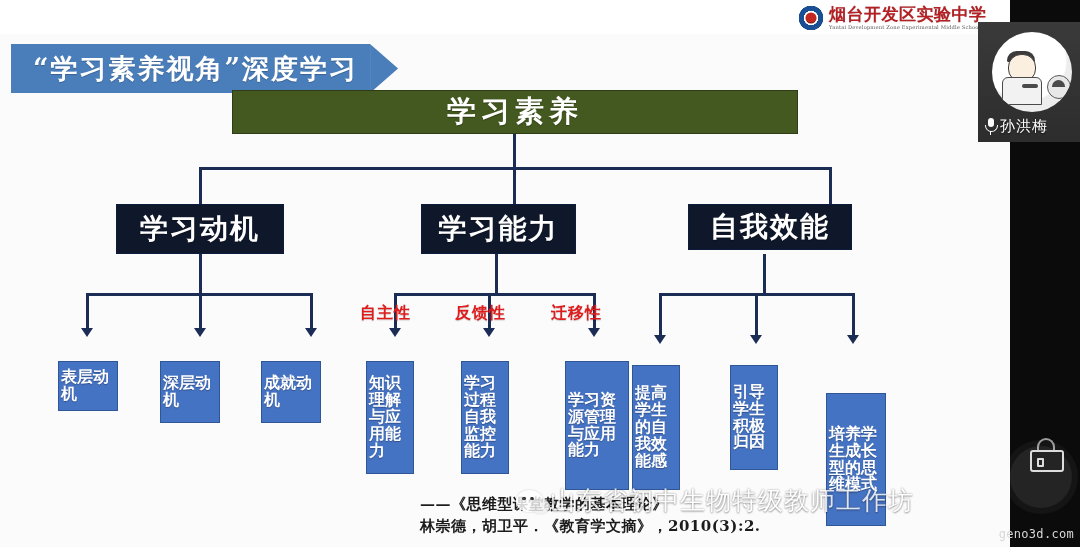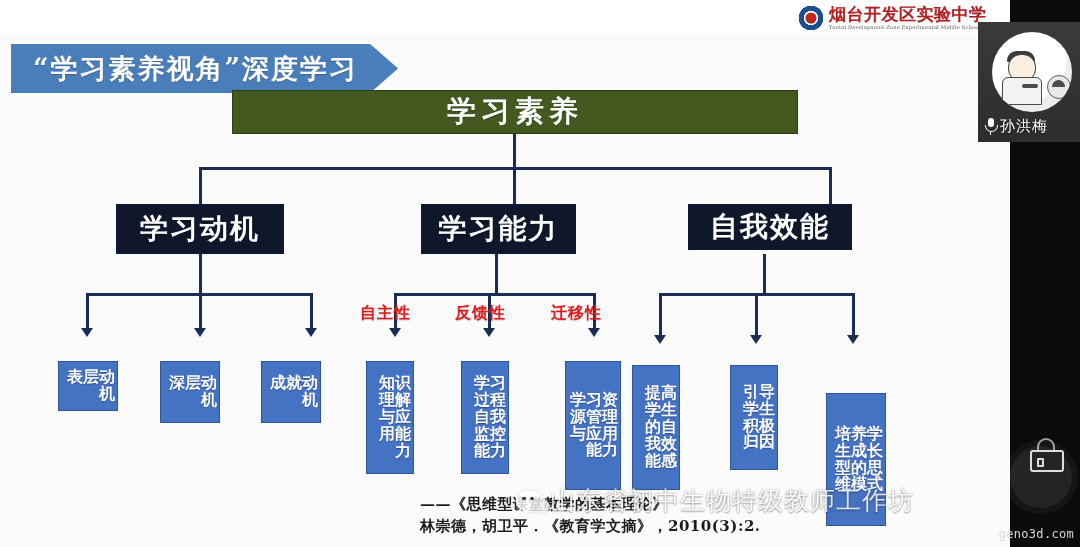--- a/index.html
+++ b/index.html
@@ -57,21 +57,21 @@
     background:#4a7ebb;
     clip-path:polygon(0 0,0 100%,100% 50%);
   }
 
   
   .diagram{position:absolute;left:0;top:0;width:1010px;height:513px;}
 
   .node{
     position:absolute;box-sizing:border-box;
     display:flex;align-items:center;justify-content:center;
-    text-align:right;color:#fff;
+    text-align:left;color:#fff;
     font-family:"DejaVu Serif","Liberation Serif",serif;
     text-shadow:0 1px 1px rgba(0,0,0,.3);
   }
   .node-root{
     background:#43591f;border:1px solid #2e3d15;
     font-size:29px;font-weight:bold;letter-spacing:5px;
   }
   .node-l2{
     background:#0f172a;border:1px solid #0d1c3c;
     font-size:28px;font-weight:bold;letter-spacing:2px;
@@ -300,21 +300,21 @@
       <div class="node node-leaf" style="left:366px;top:361px;width:48px;height:113px;">
         <span class="leaf-txt">知识理解与应用能力</span>
       </div>
 
       <div class="node node-leaf" style="left:261px;top:361px;width:60px;height:62px;">
         <span class="leaf-txt">成就动机</span>
       </div>
       <div class="node node-leaf" style="left:461px;top:361px;width:48px;height:113px;">
         <span class="leaf-txt">学习过程自我监控能力</span>
       </div>
-      <div class="node node-leaf" style="left:565px;top:361px;width:56px;height:129px;">
+      <div class="node node-leaf" style="left:565px;top:361px;width:64px;height:129px;">
         <span class="leaf-txt">学习资源管理与应用能力</span>
       </div>
 
       <div class="node node-leaf" style="left:632px;top:365px;width:48px;height:125px;">
         <span class="leaf-txt">提高学生的自我效能感</span>
       </div>
       <div class="node node-leaf" style="left:730px;top:365px;width:48px;height:105px;">
         <span class="leaf-txt">引导学生积极归因</span>
       </div>
       <div class="node node-leaf" style="left:826px;top:365px;width:60px;height:133px;margin-top:28px;">

